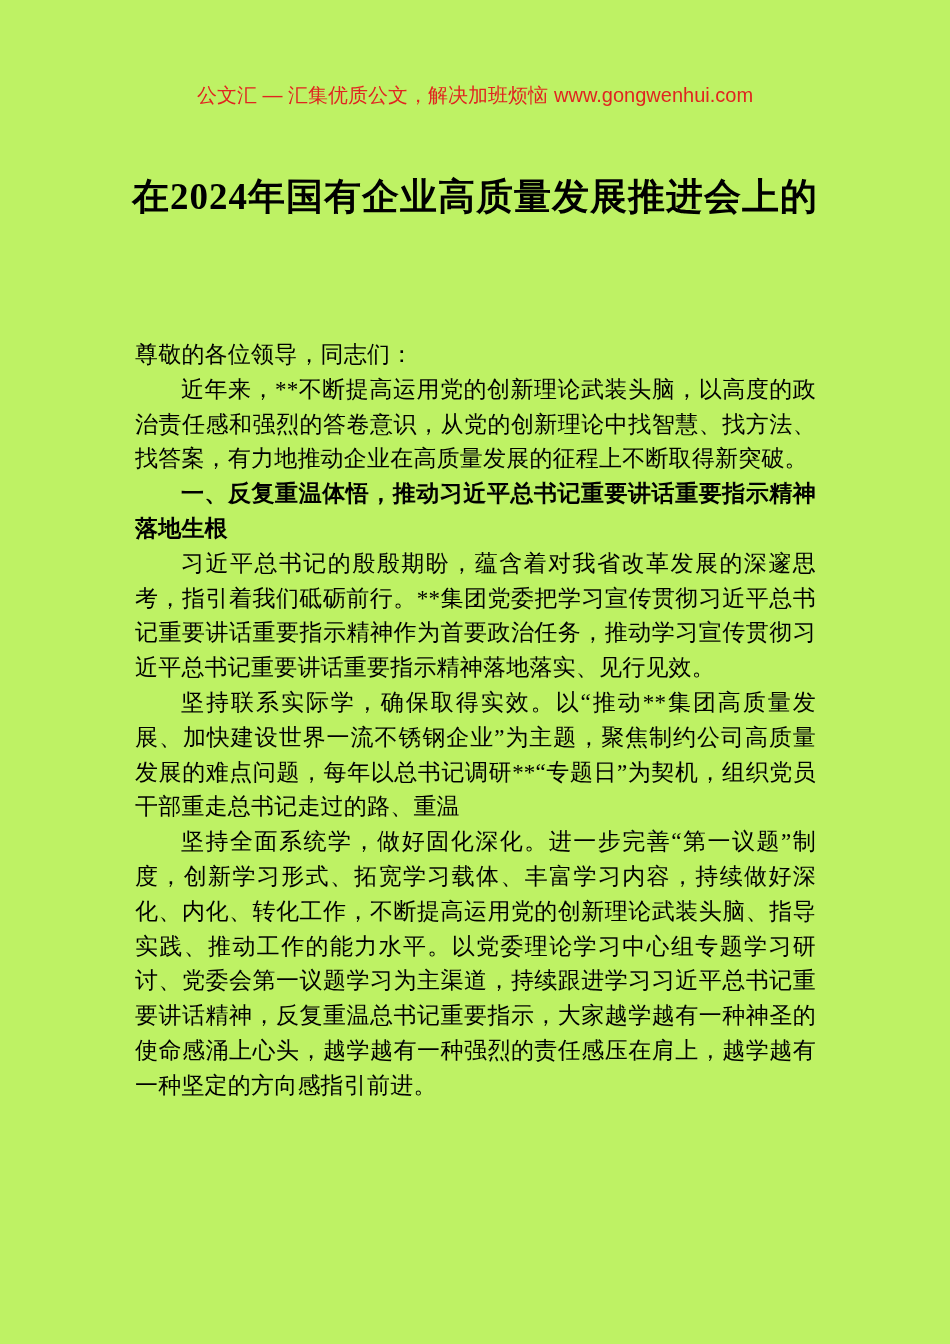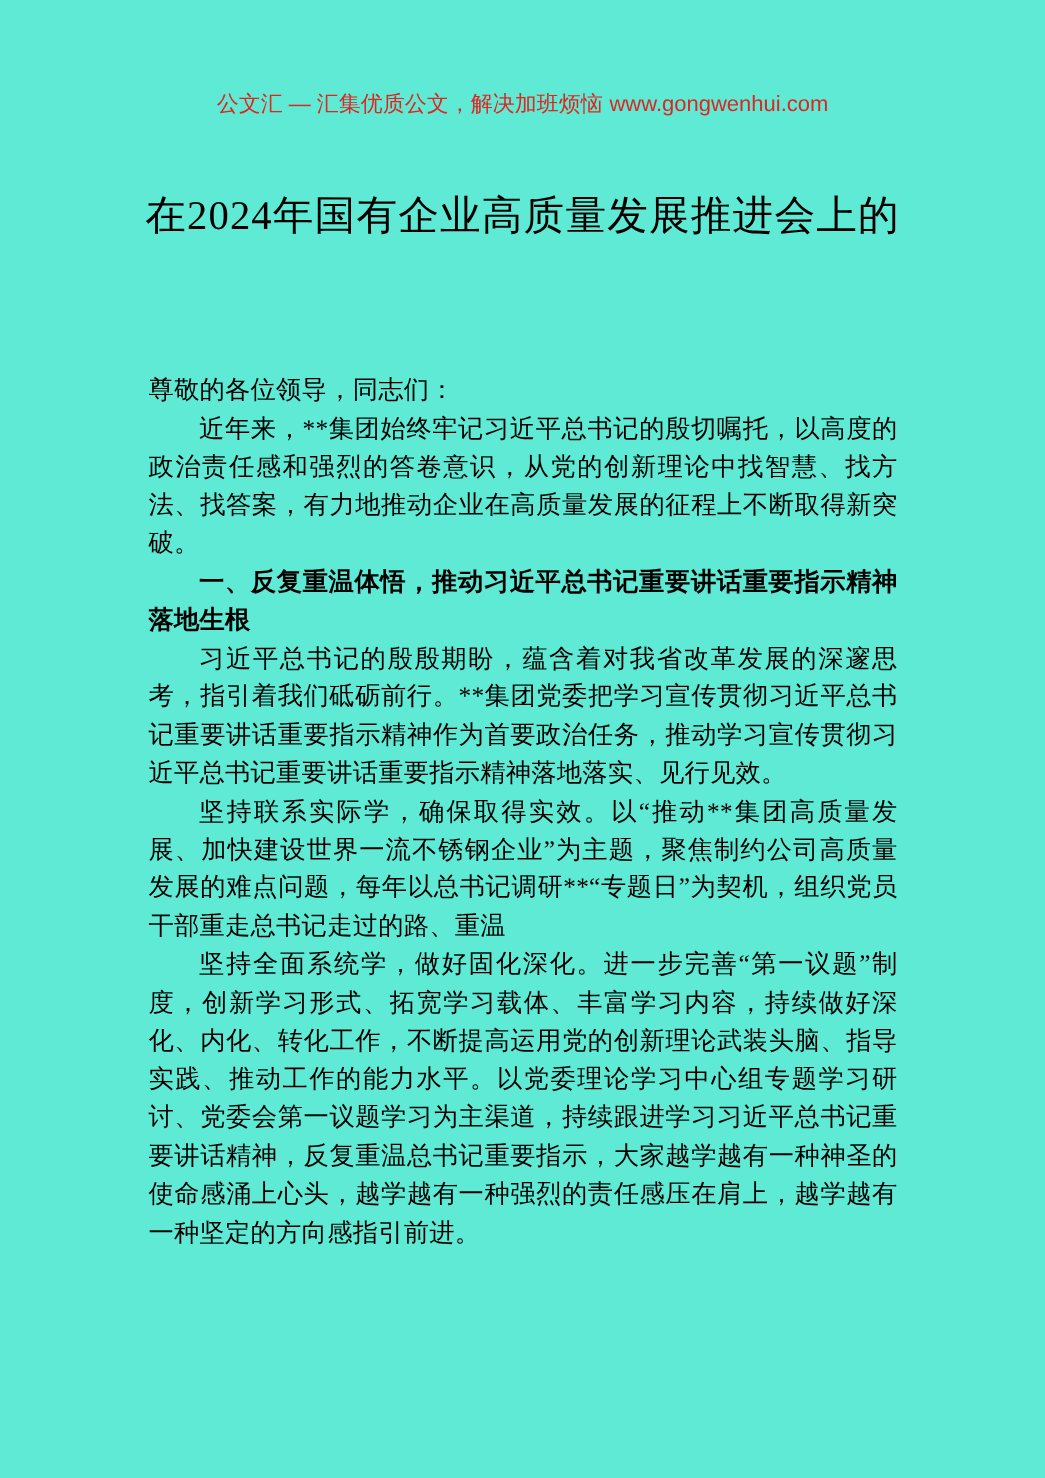--- a/index.html
+++ b/index.html
@@ -3,21 +3,21 @@
 <meta charset="utf-8">
 <style>
   html, body { margin: 0; padding: 0; }
   body { background: #ffffff; }
 
   .page {
     position: relative;
     width: 950px;
     height: 1344px;
     margin: 0 auto;
-    background: #5eead4;
+    background: #bef264;
     overflow: hidden;
     color: #000000;
     font-family: "Liberation Serif", "DejaVu Serif", serif;
   }
 
   .banner {
     position: absolute;
     top: 83px;
     left: 0;
     width: 100%;
@@ -32,21 +32,21 @@
 
   .doc-title {
     position: absolute;
     top: 160px;
     left: 0;
     width: 100%;
     margin: 0;
     text-align: center;
     font-size: 37px;
     line-height: 73px;
-    font-weight: 400;
+    font-weight: 700;
     letter-spacing: 1px;
   }
 
   .content {
     position: absolute;
     top: 338px;
     left: 135px;
     width: 681px;
     font-size: 23px;
     line-height: 34.8px;
@@ -69,20 +69,20 @@
   <div class="banner">
     <span>公文汇 — 汇集优质公文，解决加班烦恼</span><span class="url">www.gongwenhui.com</span>
   </div>
 
   <h1 class="doc-title">
     <div>在2024年国有企业高质量发展推进会上的</div>
   </h1>
 
   <div class="content">
     <p class="salutation">尊敬的各位领导，同志们：</p>
-    <p>近年来，**集团始终牢记习近平总书记的殷切嘱托，以高度的政治责任感和强烈的答卷意识，从党的创新理论中找智慧、找方法、找答案，有力地推动企业在高质量发展的征程上不断取得新突破。</p>
+    <p>近年来，**不断提高运用党的创新理论武装头脑，以高度的政治责任感和强烈的答卷意识，从党的创新理论中找智慧、找方法、找答案，有力地推动企业在高质量发展的征程上不断取得新突破。</p>
     <p class="heading">一、反复重温体悟，推动习近平总书记重要讲话重要指示精神落地生根</p>
     <p>习近平总书记的殷殷期盼，蕴含着对我省改革发展的深邃思考，指引着我们砥砺前行。**集团党委把学习宣传贯彻习近平总书记重要讲话重要指示精神作为首要政治任务，推动学习宣传贯彻习近平总书记重要讲话重要指示精神落地落实、见行见效。</p>
     <p>坚持联系实际学，确保取得实效。以“推动**集团高质量发展、加快建设世界一流不锈钢企业”为主题，聚焦制约公司高质量发展的难点问题，每年以总书记调研**“专题日”为契机，组织党员干部重走总书记走过的路、重温</p>
     <p>坚持全面系统学，做好固化深化。进一步完善“第一议题”制度，创新学习形式、拓宽学习载体、丰富学习内容，持续做好深化、内化、转化工作，不断提高运用党的创新理论武装头脑、指导实践、推动工作的能力水平。以党委理论学习中心组专题学习研讨、党委会第一议题学习为主渠道，持续跟进学习习近平总书记重要讲话精神，反复重温总书记重要指示，大家越学越有一种神圣的使命感涌上心头，越学越有一种强烈的责任感压在肩上，越学越有一种坚定的方向感指引前进。</p>
   </div>
 
 </div>
 
 </body></html>

